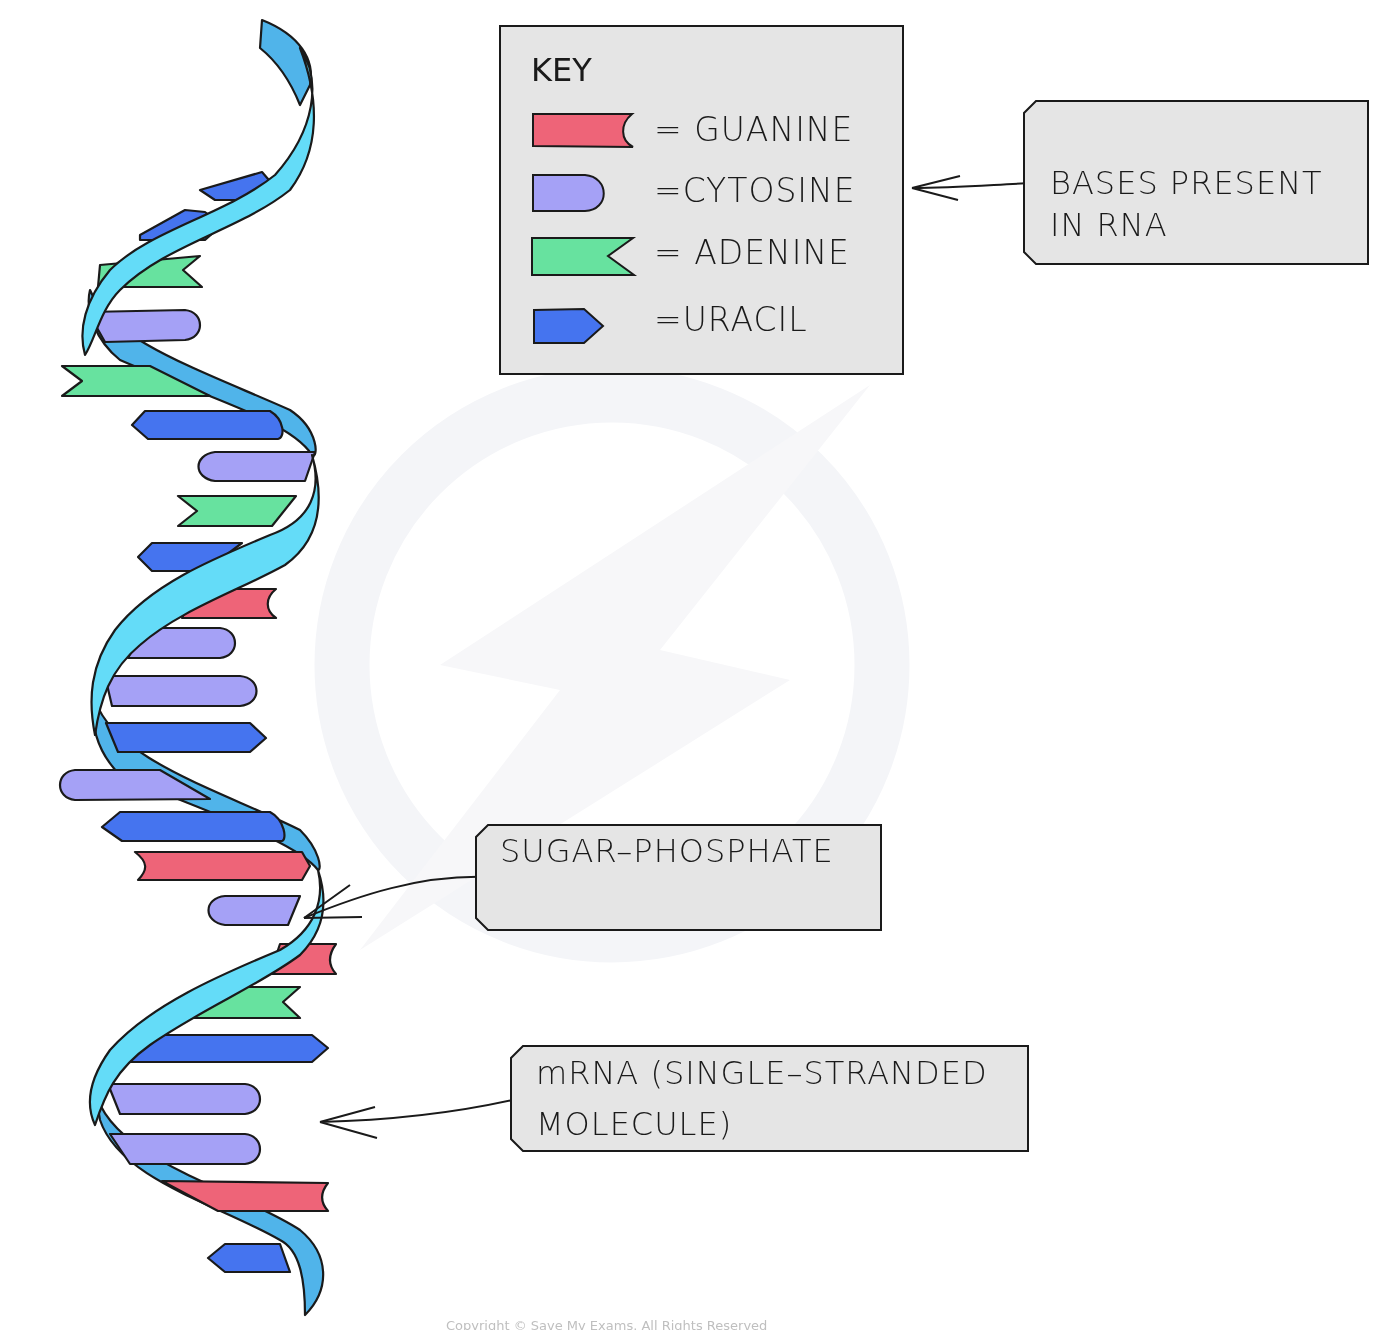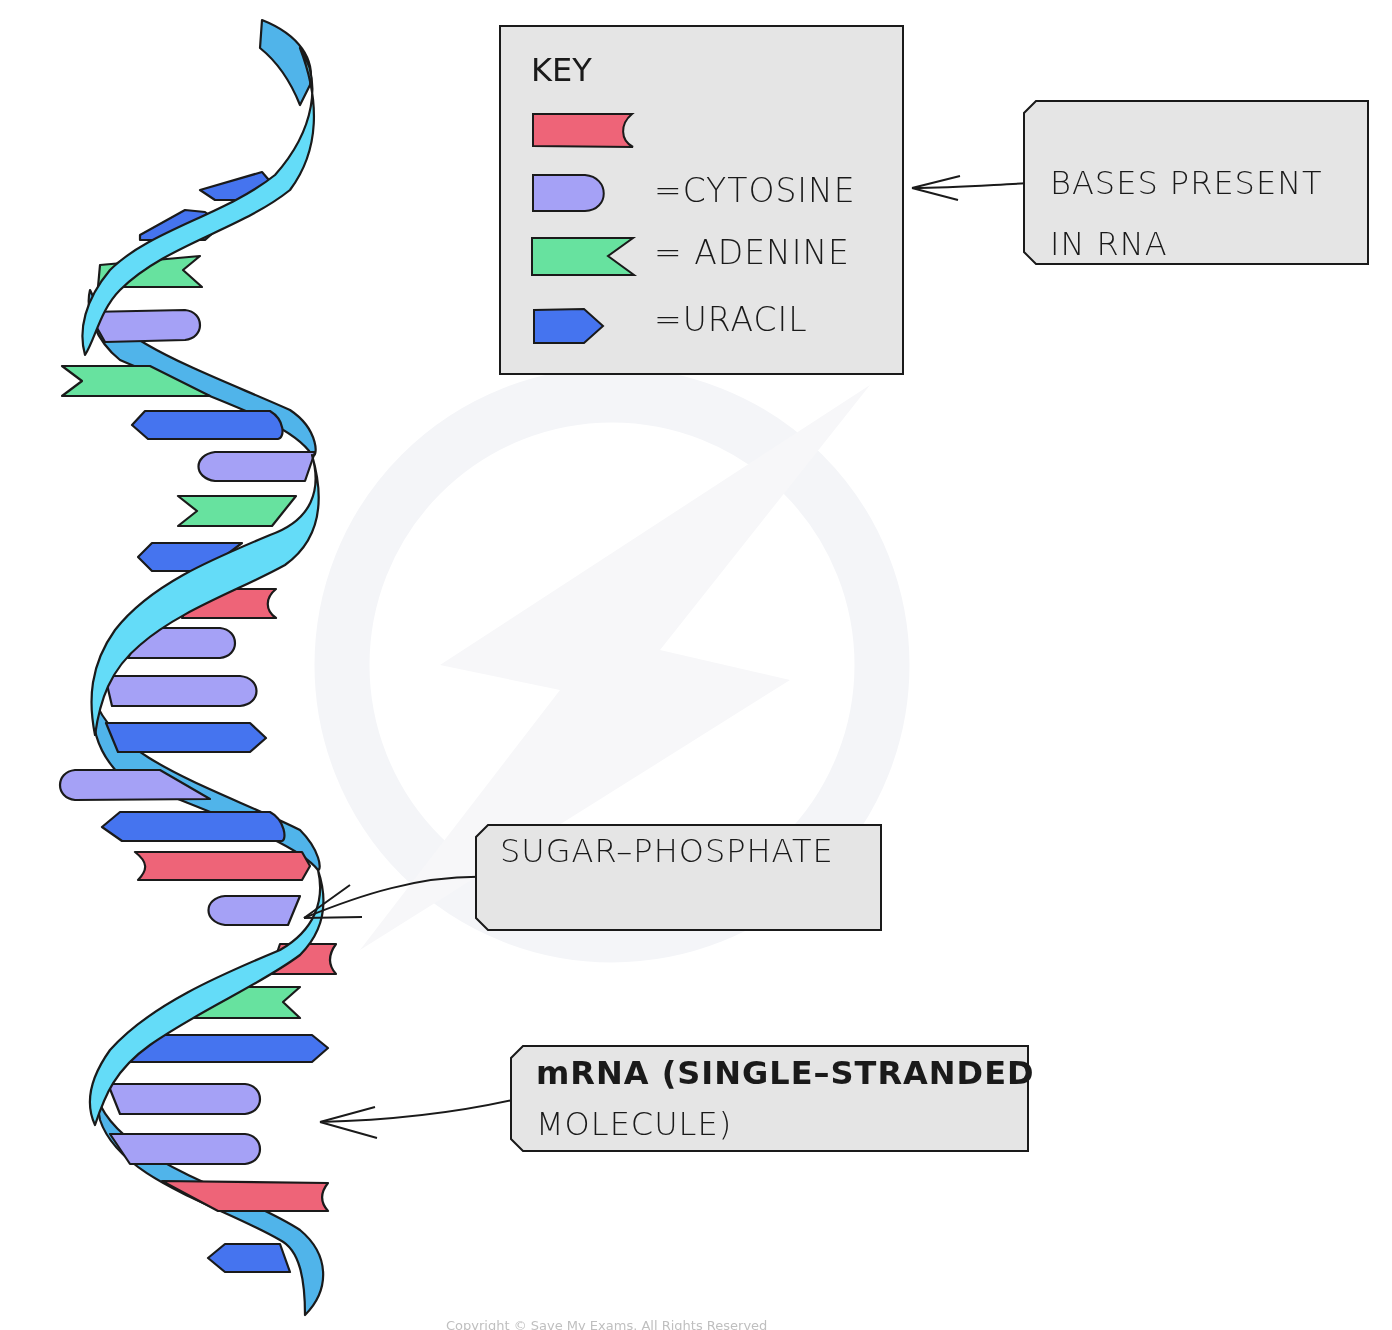--- a/index.html
+++ b/index.html
@@ -111,26 +111,27 @@
       <path d="M532,238 L633,238 L608,256 L634,275 L532,275 Z" fill="#67e29f" stroke="#1a1a1a" stroke-width="2"></path>
       <path d="M534,310 L584,309 L603,326 L584,343 L534,343 Z" fill="#4574ef" stroke="#1a1a1a" stroke-width="2"></path>
     </g>
 
     <path d="M1036,101 L1368,101 L1368,264 L1036,264 L1024,252 L1024,113 Z" fill="#e5e5e5" stroke="#1a1a1a" stroke-width="2"></path>
     <path d="M488,825 L881,825 L881,930 L488,930 L476,918 L476,837 Z" fill="#e5e5e5" stroke="#1a1a1a" stroke-width="2"></path>
     <path d="M523,1046 L1028,1046 L1028,1151 L523,1151 L511,1139 L511,1058 Z" fill="#e5e5e5" stroke="#1a1a1a" stroke-width="2"></path>
   </svg>
 
   <div class="txt key-title" style="left:531px; top:51px;">KEY</div>
+  <div class="txt key-item" style="left:654px; top:110px;">= GUANINE</div>
   <div class="txt key-item" style="left:654px; top:171px;">=CYTOSINE</div>
   <div class="txt key-item" style="left:654px; top:233px;">= ADENINE</div>
   <div class="txt key-item" style="left:654px; top:300px;text-align:right;">=URACIL</div>
 
   <div class="txt label-line" style="left:1050px; top:158px;">BASES  PRESENT</div>
-  <div class="txt label-line" style="left:1050px; top:219px;">IN  RNA</div>
+  <div class="txt label-line" style="left:1050px; top:200px;">IN  RNA</div>
 
   <div class="txt label-line" style="left:500px; top:826px;">SUGAR–PHOSPHATE</div>
 
-  <div class="txt label-line" style="left:536px; top:1048px;font-weight:bold;">mRNA  (SINGLE–STRANDED</div>
+  <div class="txt label-line" style="left:536px; top:1048px;">mRNA  (SINGLE–STRANDED</div>
   <div class="txt label-line" style="left:536px; top:1099px;">MOLECULE)</div>
 
   <div class="copyright">Copyright © Save My Exams. All Rights Reserved</div>
 </div>
 
 </body></html>

